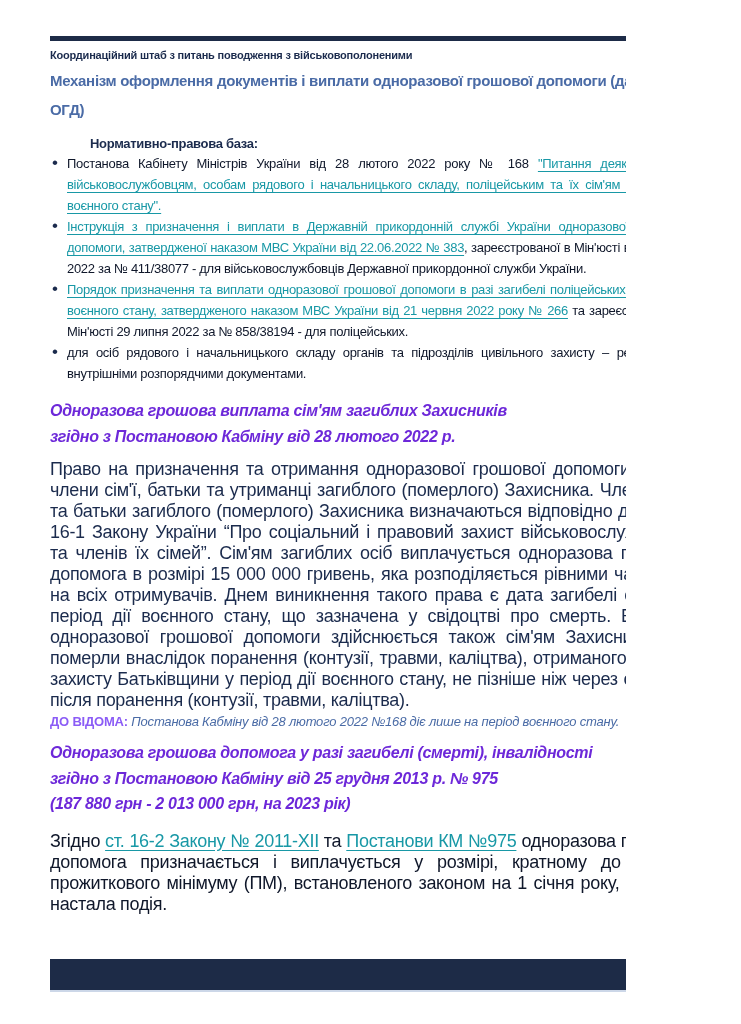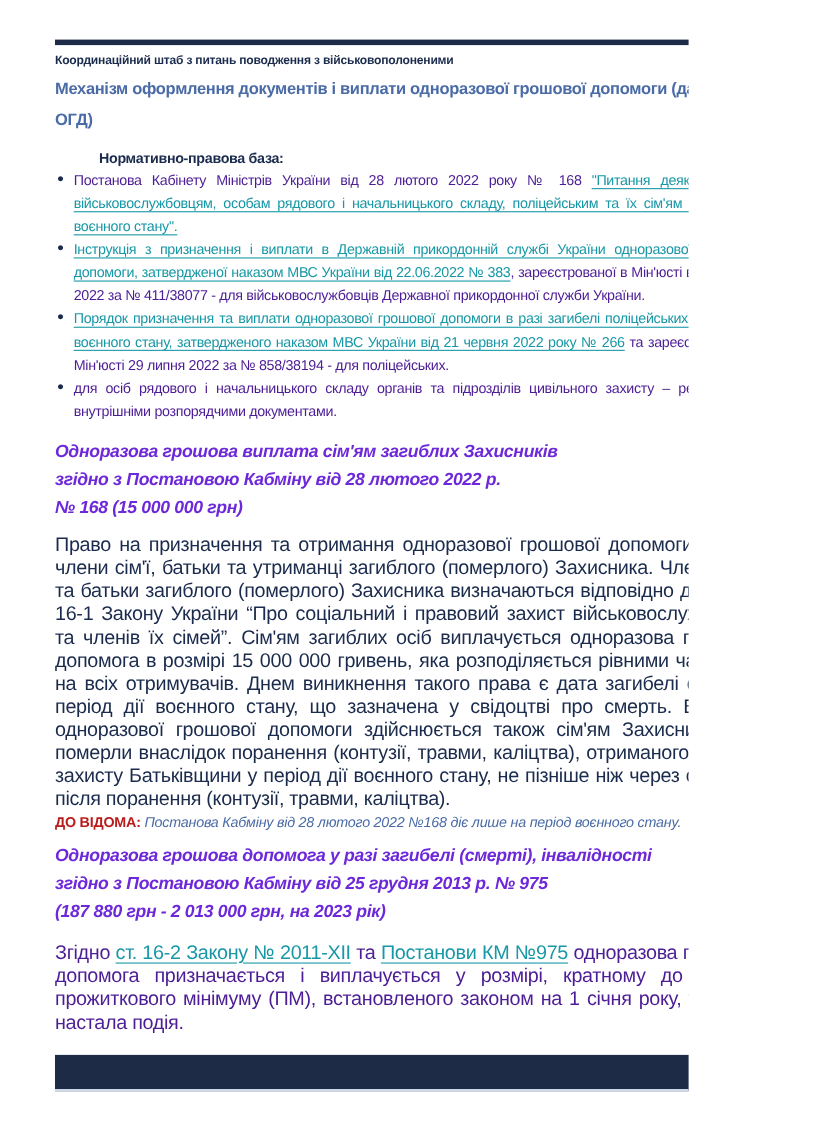--- a/index.html
+++ b/index.html
@@ -60,21 +60,21 @@
     color: #1b2b4d;
   }
   ul.bullets li::before {
     content: "\2022";
     position: absolute;
     left: 2px;
     top: -1px;
     font-size: 17px;
     color: #1b2b4d;
   }
-  .seg-plain { color: #4c1d95; }
+  .seg-plain { color: #0f172a; }
   .seg-link {
     color: #1898a6;
     text-decoration: underline;
     text-underline-offset: 3px;
     cursor: pointer;
   }
   h2.section-heading {
     margin: 14px 0 0 0;
     font-size: 16px;
     line-height: 25.5px;
@@ -95,21 +95,21 @@
   p.body-text.last { margin-top: 14px; }
   p.note {
     margin: 0;
     font-size: 13px;
     line-height: 21px;
     letter-spacing: -0.2px;
     text-align: justify;
   }
   .note-label {
     font-weight: bold;
-    color: #b91c1c;
+    color: #8b5cf6;
     margin-top: 23px;
   }
   .note-text {
     font-style: italic;
     color: #4a6ba6;
   }
   .bottom-bar {
     position: absolute;
     left: 50px;
     top: 959px;
@@ -136,21 +136,20 @@
     <ul class="bullets">
       <li><span class="seg-plain">Постанова Кабінету Міністрів України від 28 лютого 2022 року № 168 </span><span class="seg-link">"Питання деяких виплат військовослужбовцям, особам рядового і начальницького складу, поліцейським та їх сім'ям під час дії воєнного стану".</span></li>
       <li><span class="seg-link">Інструкція з призначення і виплати в Державній прикордонній службі України одноразової грошової допомоги, затвердженої наказом МВС України від 22.06.2022 № 383</span><span class="seg-plain">, зареєстрованої в Мін'юсті від 5 липня 2022 за № 411/38077 - для військовослужбовців Державної прикордонної служби України.</span></li>
       <li><span class="seg-link">Порядок призначення та виплати одноразової грошової допомоги в разі загибелі поліцейських під час дії воєнного стану, затвердженого наказом МВС України від 21 червня 2022 року № 266</span><span class="seg-plain"> та зареєстрованої в Мін'юсті 29 липня 2022 за № 858/38194 - для поліцейських.</span></li>
       <li><span class="seg-plain">для осіб рядового і начальницького складу органів та підрозділів цивільного захисту – регулюється внутрішніми розпорядчими документами.</span></li>
     </ul>
 
     <h2 class="section-heading">
       <div>Одноразова грошова виплата сім'ям загиблих Захисників</div>
       <div>згідно з Постановою Кабміну від 28 лютого 2022 р.</div>
-      <div>№ 168 (15 000 000 грн)</div>
     </h2>
 
     <p class="body-text">Право на призначення та отримання одноразової грошової допомоги мають члени сім'ї, батьки та утриманці загиблого (померлого) Захисника. Члени сім'ї та батьки загиблого (померлого) Захисника визначаються відповідно до статті 16-1 Закону України “Про соціальний і правовий захист військовослужбовців та членів їх сімей”. Сім'ям загиблих осіб виплачується одноразова грошова допомога в розмірі 15 000 000 гривень, яка розподіляється рівними частками на всіх отримувачів. Днем виникнення такого права є дата загибелі особи в період дії воєнного стану, що зазначена у свідоцтві про смерть. Виплата одноразової грошової допомоги здійснюється також сім'ям Захисників, які померли внаслідок поранення (контузії, травми, каліцтва), отриманого під час захисту Батьківщини у період дії воєнного стану, не пізніше ніж через один рік після поранення (контузії, травми, каліцтва).</p>
 
     <p class="note"><span class="note-label">ДО ВІДОМА:</span> <span class="note-text">Постанова Кабміну від 28 лютого 2022 №168 діє лише на період воєнного стану.</span></p>
 
     <h2 class="section-heading tight">
       <div>Одноразова грошова допомога у разі загибелі (смерті), інвалідності</div>
       <div>згідно з Постановою Кабміну від 25 грудня 2013 р. № 975</div>
       <div>(187 880 грн - 2 013 000 грн, на 2023 рік)</div>

